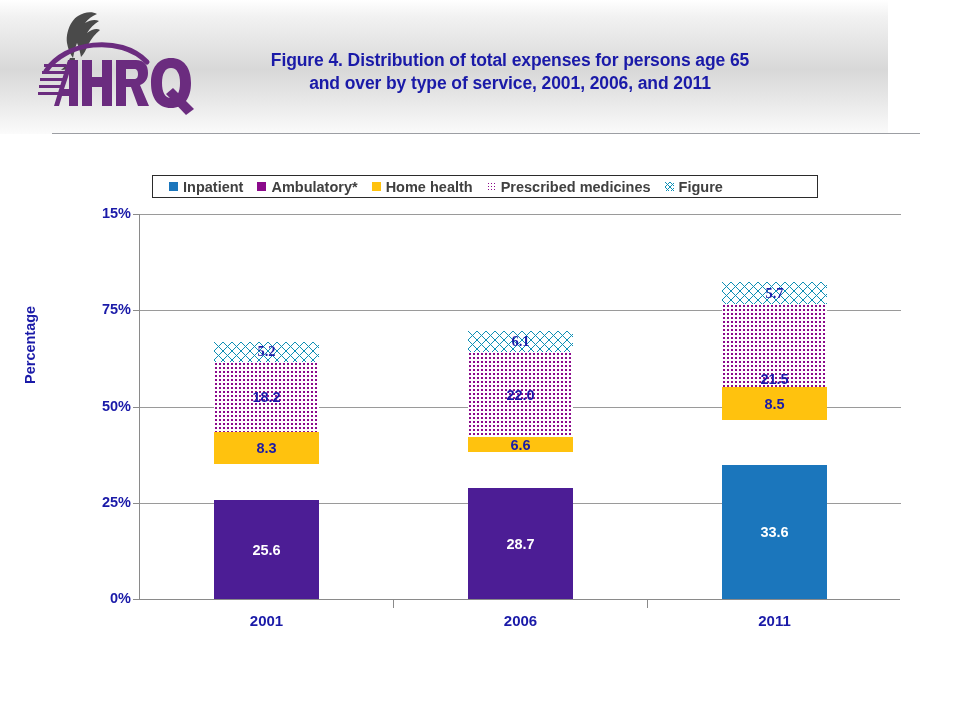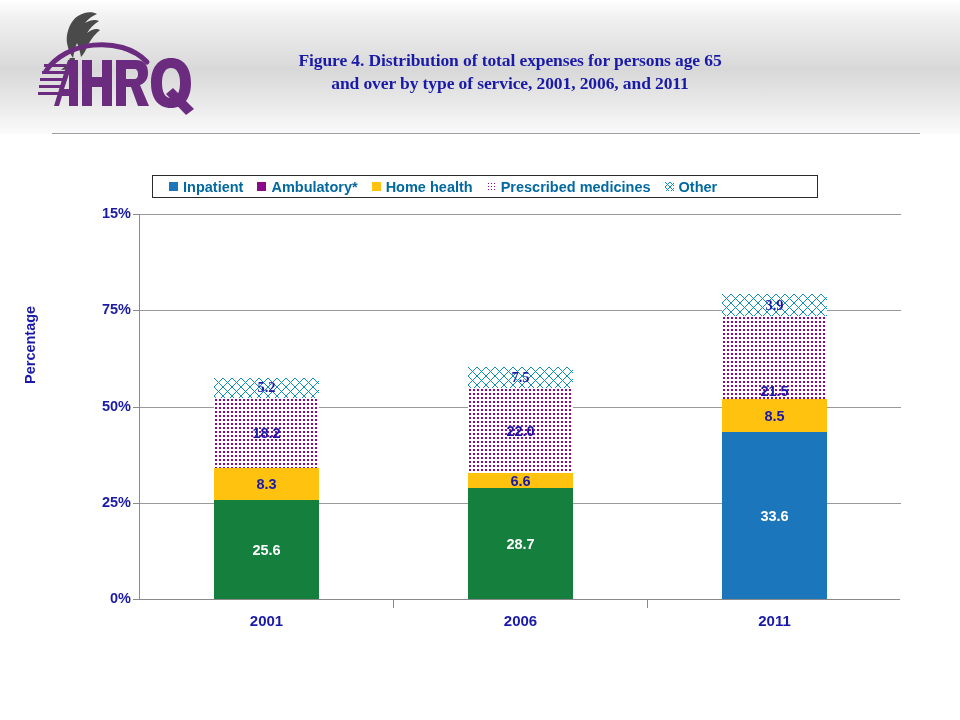--- a/index.html
+++ b/index.html
@@ -5,23 +5,22 @@
   html,body{margin:0;padding:0;}
   body{
     width:960px;height:720px;overflow:hidden;
     font-family:"Liberation Sans", sans-serif;
     background:#ffffff;
     position:relative;
   }
 
   
   #header{
-    position:absolute;left:0;top:0;width:960px;height:134px;
+    position:absolute;left:0;top:0;width:888px;height:134px;
     background:linear-gradient(to bottom,#ffffff 0%,#f2f2f2 12%,#d8d8d8 52%,#eaeaea 78%,#fbfbfb 100%);
-    font-family:Liberation Serif, serif;
   }
   #logo-block{position:absolute;left:34px;top:8px;width:170px;height:110px;}
 
   #title{
     position:absolute;left:210px;top:49px;width:600px;
     text-align:center;
     color:#1a1aa8;
     font-weight:bold;
     font-size:17.5px;
     line-height:23px;
@@ -37,21 +36,21 @@
 
   #legend{
     position:absolute;left:152px;top:41px;width:666px;height:23px;
     border:1px solid #2b2b2b;background:#fff;
     display:flex;align-items:center;
     box-sizing:border-box;
   }
   .legend-item{display:flex;align-items:center;margin-left:14px;}
   .legend-item:first-child{margin-left:16px;}
   .legend-item .sw{width:9px;height:9px;margin-right:5px;display:inline-block;flex:0 0 auto;}
-  .legend-item .lbl{color:#0369a1;font-weight:bold;font-size:14.5px;white-space:nowrap;}
+  .legend-item .lbl{color:#404040;font-weight:bold;font-size:14.5px;white-space:nowrap;}
 
   .sw-inpatient{background:#1b76bc;}
   .sw-ambulatory{background:#8b0a8b;}
   .sw-homehealth{background:#ffc20e;}
   .sw-rx{background:#ffffff;
     background-image:radial-gradient(#8b0a8b 38%, transparent 40%);
     background-size:3px 3px;}
   .sw-other{background:#ffffff;
     background-image:
       linear-gradient(45deg,transparent 44%,#0e8fb5 44%,#0e8fb5 56%,transparent 56%),
@@ -83,21 +82,21 @@
     position:absolute;top:398px;color:#1a1aa8;font-weight:bold;font-size:15px;
     text-align:center;white-space:nowrap;
   }
 
   
   .bar{position:absolute;bottom:0;width:105px;}
   .seg{position:relative;width:100%;display:flex;align-items:center;justify-content:center;box-sizing:border-box;}
   .seg span{position:relative;font-weight:bold;font-size:14.5px;z-index:2;}
   .seg-inpatient{background:#1b76bc;}
   .seg-inpatient span{color:#ffffff;}
-  .seg-ambulatory{background:#15803d;}
+  .seg-ambulatory{background:#4c1d95;margin-top:36px;}
   .seg-ambulatory span{color:#ffffff;}
   .seg-homehealth{background:#ffc20e;}
   .seg-homehealth span{color:#1a1aa8;}
   .seg-rx{
     background-color:#ffffff;
     background-image:radial-gradient(#8b0a8b 32%, transparent 34%);
     background-size:4px 4px;
   }
   .seg-rx span{color:#1a1aa8;}
   .seg-other{
@@ -165,21 +164,21 @@
     <div class="legend-item">
       <span class="sw sw-homehealth"></span>
       <span class="lbl">Home health</span>
     </div>
     <div class="legend-item">
       <span class="sw sw-rx"></span>
       <span class="lbl">Prescribed medicines</span>
     </div>
     <div class="legend-item">
       <span class="sw sw-other"></span>
-      <span class="lbl">Other</span>
+      <span class="lbl">Figure</span>
     </div>
   </div>
 
   <div id="yaxis-title">Percentage</div>
 
   <div id="plot">
 
     <div class="gridline" style="top:0px;"></div>
     <div class="tick" style="top:0px;"></div>
     <div class="ylabel" style="top:0px;">15%</div>
@@ -212,44 +211,44 @@
       <div class="seg seg-homehealth" style="height:32.0px;">
           <span>8.3</span>
         </div>
       <div class="seg seg-ambulatory" style="height:98.8px;">
           <span>25.6</span>
         </div>
     </div>
 
     <div class="bar" style="left:328px;">
       <div class="seg seg-other" style="height:21.2px;">
-          <span>7.5</span>
+          <span>6.1</span>
         </div>
       <div class="seg seg-rx" style="height:84.9px;">
           <span>22.0</span>
         </div>
       <div class="seg seg-homehealth" style="height:15px;">
           <span>6.6</span>
         </div>
       <div class="seg seg-ambulatory" style="height:110.7px;">
           <span>28.7</span>
         </div>
     </div>
 
     <div class="bar" style="left:582px;">
       <div class="seg seg-other" style="height:22.0px;">
-          <span>3.9</span>
+          <span>5.7</span>
         </div>
       <div class="seg seg-rx" style="height:83.0px;align-items:flex-end;">
           <span>21.5</span>
         </div>
       <div class="seg seg-homehealth" style="height:32.8px;">
           <span>8.5</span>
         </div>
-      <div class="seg seg-inpatient" style="height:167px;">
+      <div class="seg seg-inpatient" style="height:134px;margin-top:45px;">
           <span>33.6</span>
         </div>
     </div>
 
     <div class="xcat" style="left:74px;width:105px;">2001</div>
     <div class="xcat" style="left:328px;width:105px;">2006</div>
     <div class="xcat" style="left:582px;width:105px;">2011</div>
   </div>
 
 </div>

